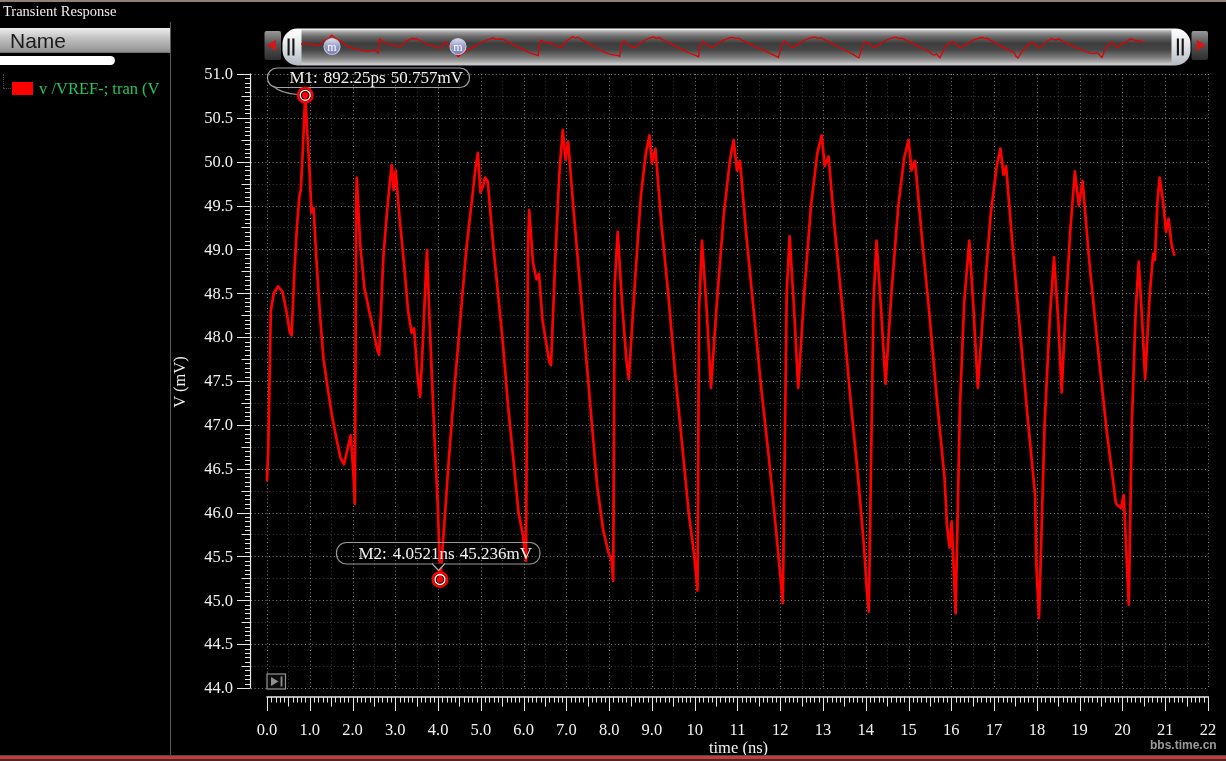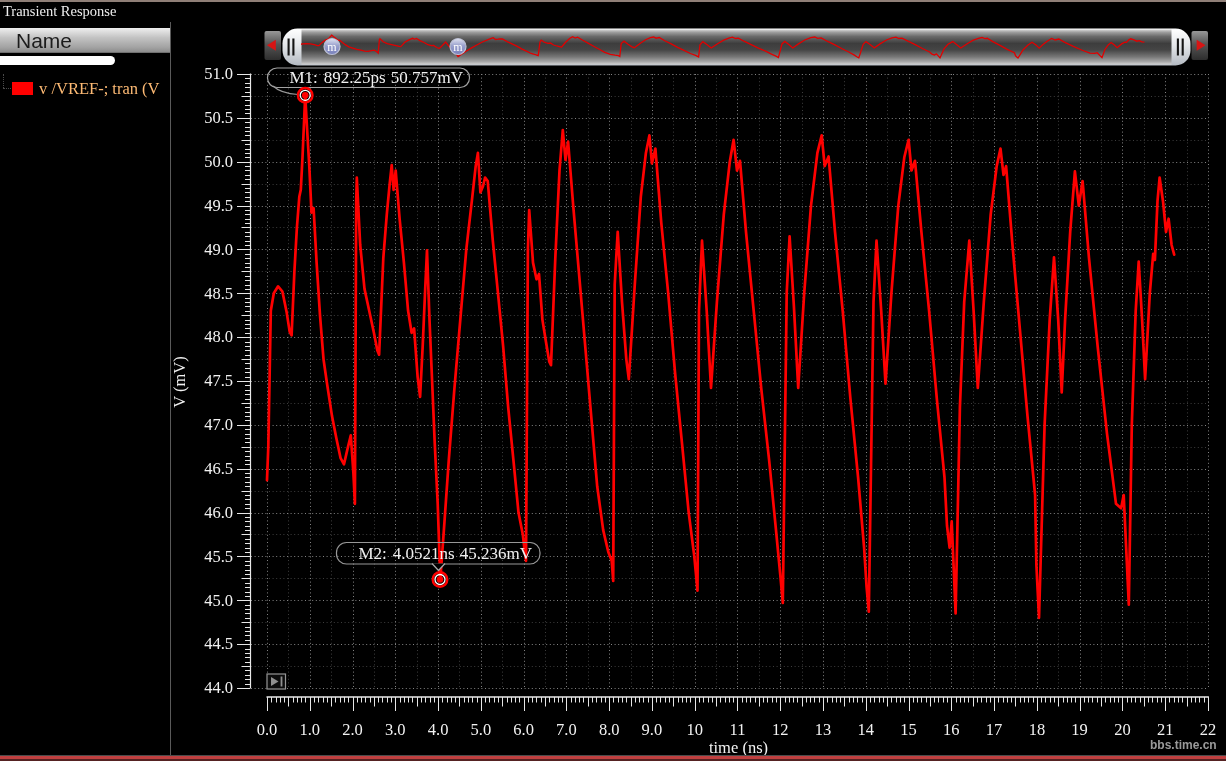--- a/index.html
+++ b/index.html
@@ -4,27 +4,27 @@
   html,body { margin:0; padding:0; background:#000; width:1226px; height:761px; overflow:hidden; }
   body { position:relative; font-family:"Liberation Serif", serif; -webkit-font-smoothing:antialiased; }
   .abs { position:absolute; }
   .ax { font:16.5px "Liberation Serif", serif; fill:#f2f2f2; }
 </style></head>
 <body>
 <div class="abs" style="left:0;top:0;width:1226px;height:2px;background:#8f7f77;"></div>
 <div class="abs" style="left:3px;top:3px;color:#eee;font-size:14.5px;">Transient Response</div>
 
 <div class="abs" style="left:0;top:28px;width:170px;height:24px;background:linear-gradient(#efefef,#c3c3c3 40%,#a3a3a3 80%,#8d8d8d);border-bottom:1px solid #707070;">
-  <div style="font:21px 'Liberation Sans', sans-serif;color:#1c1c1c;padding:1px 0 0 16px;">Name</div>
+  <div style="font:21px 'Liberation Sans', sans-serif;color:#1c1c1c;padding:1px 0 0 10px;">Name</div>
 </div>
 <div class="abs" style="left:0;top:56px;width:115px;height:9px;background:#fff;border-radius:0 5px 5px 0;"></div>
 <div class="abs" style="left:3px;top:74px;width:1px;height:14px;border-left:1px dotted #4a4a4a;"></div>
 <div class="abs" style="left:3px;top:88px;width:8px;height:1px;border-top:1px dotted #4a4a4a;"></div>
 <div class="abs" style="left:12px;top:82px;width:21px;height:13px;background:#f00;"></div>
-<div class="abs" style="left:39px;top:79px;width:131px;height:20px;overflow:hidden;color:#fdba74;font-size:16.5px;white-space:nowrap;">v /VREF-; tran (V</div>
+<div class="abs" style="left:39px;top:79px;width:131px;height:20px;overflow:hidden;color:#22c55e;font-size:16.5px;white-space:nowrap;">v /VREF-; tran (V</div>
 <div class="abs" style="left:170px;top:22px;width:1px;height:733px;background:#5a5a5a;"></div>
 
 <svg class="abs" style="left:0;top:0;" width="1226" height="761" viewBox="0 0 1226 761">
 <defs>
   <linearGradient id="pill" gradientUnits="userSpaceOnUse" x1="0" y1="29.5" x2="0" y2="64.5">
     <stop offset="0" stop-color="#d8d8d8"></stop>
         <stop offset="0.08" stop-color="#9e9e9e"></stop>
     <stop offset="0.20" stop-color="#6a6a6a"></stop>
         <stop offset="0.40" stop-color="#3d3d3d"></stop>
     <stop offset="0.58" stop-color="#454545"></stop>

